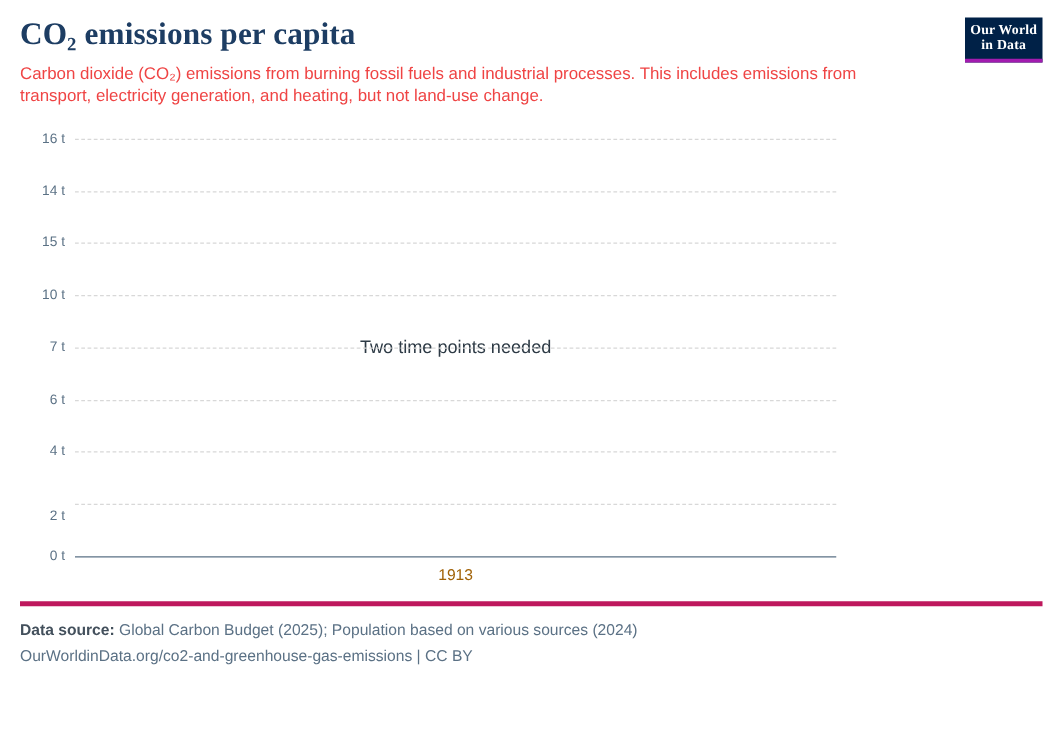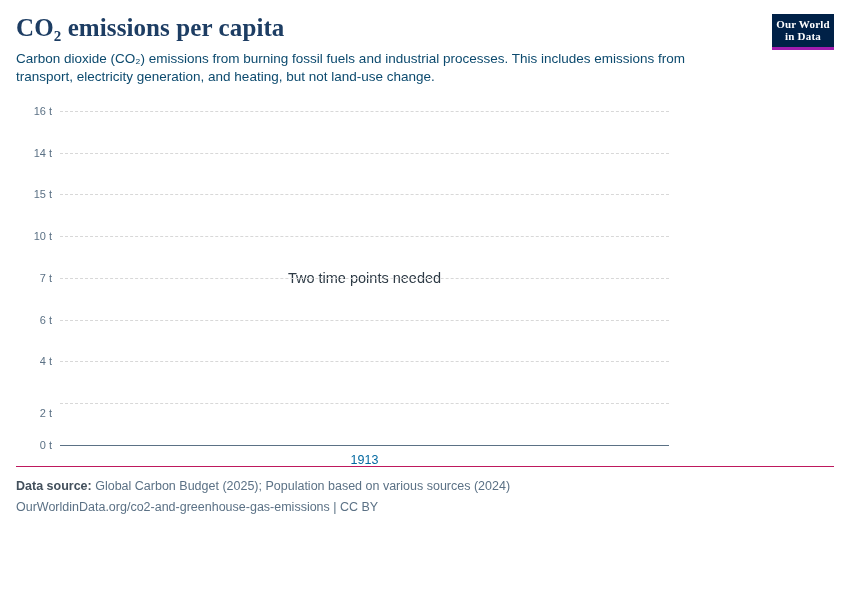--- a/index.html
+++ b/index.html
@@ -30,21 +30,21 @@
     font-size: 25px;
     font-weight: 700;
     color: #1d3d63;
     margin: 0 0 8px 0;
     line-height: 1.1;
     letter-spacing: 0.1px;
   }
   .chart-subtitle {
     font-size: 13.5px;
     line-height: 1.38;
-    color: #0c4a6e;
+    color: #ef4444;
     margin: 0;
     max-width: 700px;
     font-weight: 400;
   }
   .owid-logo {
     position: absolute;
     top: 0px;
     right: 0px;
     width: 62px;
     height: 36px;
@@ -89,38 +89,38 @@
     transform: translateY(-50%);
     font-size: 11px;
     color: #5b7185;
     white-space: nowrap;
   }
   .xtick-label {
     position: absolute;
     top: calc(100% + 8px);
     transform: translateX(-50%);
     font-size: 12.5px;
-    color: #0369a1;
+    color: #a16207;
     white-space: nowrap;
   }
   .chart-message {
     position: absolute;
     left: 50%;
     transform: translate(-50%, -50%);
     font-size: 14.5px;
     color: #2d3a45;
     white-space: nowrap;
   }
   
   .footer {
     position: absolute;
     left: 16px;
     right: 16px;
-    bottom: 18px;
-    border-top: 1px solid #be185d;
+    bottom: 0;
+    border-top: 4px solid #be185d;
     padding-top: 9px;
     font-size: 12.5px;
     color: #5b7185;
     line-height: 1.7;
   }
   .footer .src-label {
     font-weight: 700;
     color: #43505c;
   }
   .footer-line {

